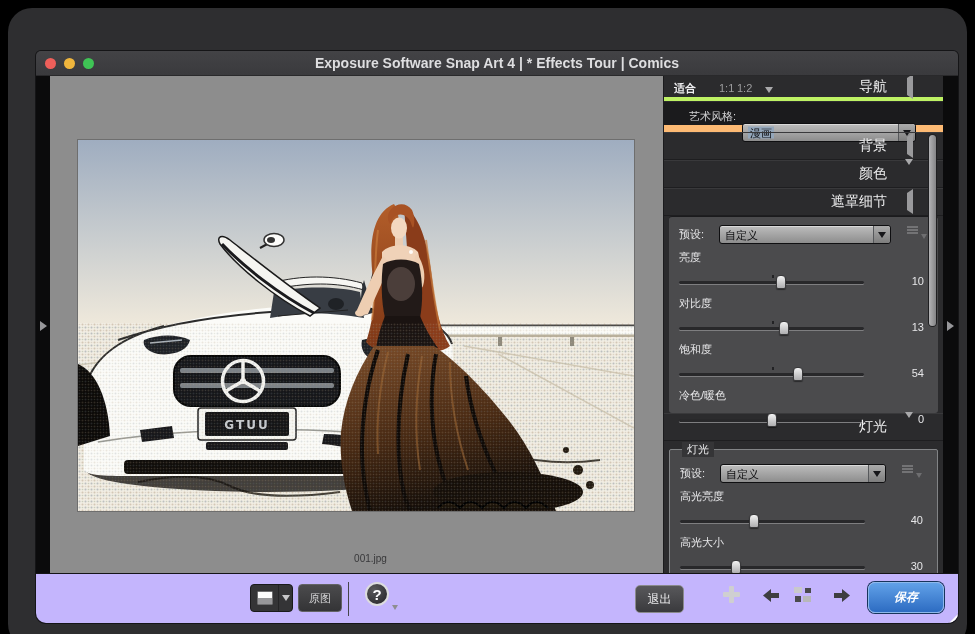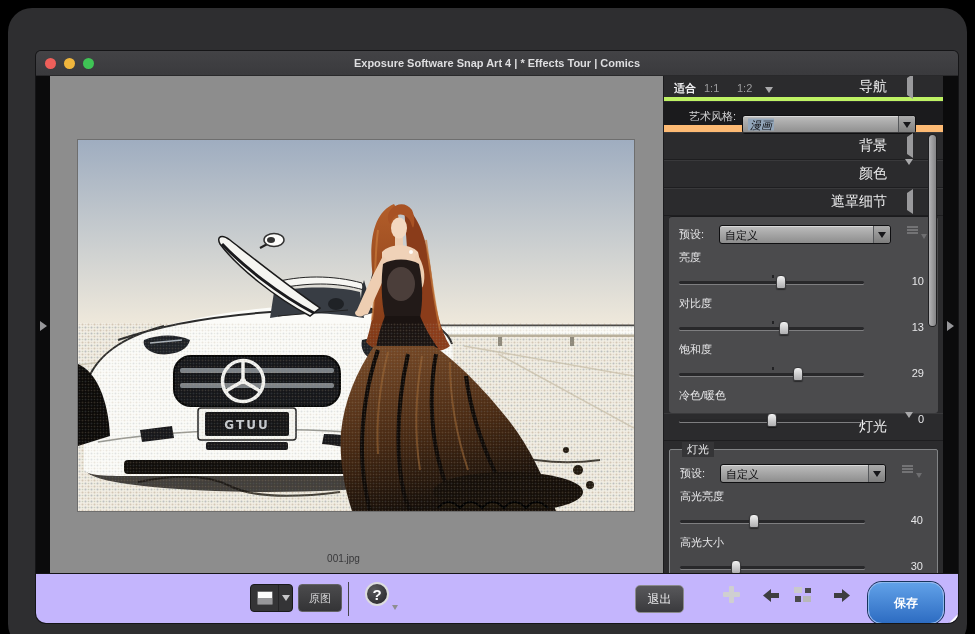--- a/index.html
+++ b/index.html
@@ -12,43 +12,43 @@
   .window { position:absolute; left:28px; top:43px; width:922px; height:572px;
     background:#232325; border-radius:5px 5px 10px 10px; overflow:hidden;
     box-shadow:0 0 0 1px #151517; }
 
   
   .titlebar { position:relative; height:25px; background:linear-gradient(#434346,#3a3a3d);
     border-bottom:1px solid #29292b; }
   .lights { position:absolute; left:9px; top:7px; display:flex; gap:8px; }
   .light { width:11px; height:11px; border-radius:50%; }
   .title { position:absolute; left:0; right:0; top:0; height:31px; line-height:25px;
-    text-align:center; font-size:11px; font-weight:bold; color:#dedee0; }
+    text-align:center; font-size:14px; font-weight:bold; color:#dedee0; }
 
   
   .main { position:absolute; left:0; top:25px; width:922px; height:497px; display:flex; }
   .strip { width:14px; background:#0b0b0c; position:relative; flex:0 0 auto; }
   .strip.right { width:15px; }
   .tri-right { position:absolute; left:4px; top:245px; width:0; height:0;
     border-top:5px solid transparent; border-bottom:5px solid transparent;
     border-left:7px solid #97979a; }
   .canvas { flex:1; background:#8d8d8d; position:relative; }
   .photo { position:absolute; left:28px; top:64px; width:556px; height:371px;
     box-shadow:0 0 0 1px rgba(0,0,0,.22); }
-  .filename { position:absolute; left:290px; top:477px; transform:translateX(-50%);
+  .filename { position:absolute; left:317px; top:477px; transform:translateX(-50%);
     font-size:10px; color:#38383a;padding-left:7px; }
 
   
   .panel { width:280px; flex:0 0 auto; background:#2b2b2d; position:relative;
     border-left:1px solid #1b1b1d; overflow:hidden; }
   .nav-row { position:relative; height:25px; border-bottom:4px solid #bef264; }
   .zoom-opt { position:absolute; top:0; height:25px; line-height:25px; font-size:11px;
     color:#9c9c9e; }
   .zoom-fit { left:10px; color:#f0f0f2; font-weight:bold; }
-  .z11 { left:40px; } .z12 { left:73px; }
+  .z11 { left:55px; } .z12 { left:73px; }
   .tri-down { width:0; height:0; border-left:4px solid transparent;
     border-right:4px solid transparent; border-top:6px solid #a9a9ab; }
   .nav-dd { position:absolute; left:101px; top:11px; }
   .sec-title { position:absolute; right:56px; top:50%; transform:translateY(-50%);
     font-size:14px; color:#eeeeef; }
   .sec-arrow { position:absolute; right:30px; top:50%; transform:translateY(-50%); }
   .tri-left { width:0; height:0; border-top:4px solid transparent;
     border-bottom:4px solid transparent; border-right:6px solid #9a9a9c; }
 
   .art-row { position:relative; height:31px; background:#1b1b1d;
@@ -62,21 +62,21 @@
   .dropdown { position:relative; height:19px;
     background:linear-gradient(#bdbdbd,#8d8d8d); border:1px solid #0f0f11;
     border-radius:3px; box-shadow:inset 0 1px 0 rgba(255,255,255,.45); }
   .dd-text { position:absolute; left:5px; top:50%; transform:translateY(-50%);
     font-size:11px; color:#0b0b0d; white-space:nowrap; }
   .dd-sel.hl { background:#93a6ba; padding:0 2px; }
   .dd-btn { position:absolute; right:0; top:0; bottom:0; width:17px;
     border-left:1px solid #56585b; background:linear-gradient(#ababab,#7d7d7d);
     border-radius:0 3px 3px 0; display:flex; align-items:center; justify-content:center; }
   .dd-btn .tri-down { border-top-color:#17171a; border-left-width:4px; border-right-width:4px; }
-  .art-dd { position:absolute; left:78px; right:27px; top:14px;font-style:italic; }
+  .art-dd { position:absolute; left:78px; right:27px; top:22px; }
 
   .menu-icon { position:relative; width:14px; height:14px; margin-top:3px; }
   .menu-icon i { display:block; width:11px; height:2px; background:#737375; margin:1px 0; }
   .menu-chev { position:absolute; left:14px; top:9px; border-top-color:#6e6e70;
     border-left-width:3px; border-right-width:3px; border-top-width:5px; }
 
   .color-box { position:relative; margin:0 5px; height:197px; background:#4b4b4d;
     border-radius:3px; border-top:1px solid #1b1b1d; padding:8px 10px 0; }
   .preset-row { display:flex; align-items:flex-start; }
   .preset-label { font-size:11px; color:#e4e4e6; line-height:19px; width:40px; }
@@ -132,24 +132,24 @@
     border-radius:5px; color:#ececee; font-size:12px; display:flex;
     align-items:center; justify-content:center; }
   .plus-icon { left:687px; top:12px; width:17px; height:17px; position:absolute; }
   .plus-icon::before { content:""; position:absolute; left:0; top:6px; width:17px;
     height:5px; background:#cfcfd1; border-radius:1px; }
   .plus-icon::after { content:""; position:absolute; left:6px; top:0; width:5px;
     height:17px; background:#cfcfd1; border-radius:1px; }
   .prev-icon { left:727px; top:14px; }
   .grid-icon { left:758px; top:13px; }
   .next-icon { left:798px; top:14px; }
-  .save-btn { left:832px; top:8px; width:76px; height:42px;
+  .save-btn { left:832px; top:8px; width:76px; height:31px;
     background:linear-gradient(#61a1e8,#2d6cc2); border:1px solid #8db9ec;
-    border-radius:14px; color:#fff; font-size:12px; font-weight:bold; display:flex;
-    align-items:center; justify-content:center; box-shadow:0 0 0 1px #17345c; }
+    border-radius:7px; color:#fff; font-size:12px; font-weight:bold; display:flex;
+    align-items:center; justify-content:center; box-shadow:0 0 0 1px #17345c;font-style:italic; }
   .grip { position:absolute; right:0; bottom:0; width:0; height:0;
     border-bottom:9px solid #fdfdfd; border-left:9px solid transparent; }
 </style>
 </head>
 <body>
 
 <div class="frame">
 <div class="window">
 
   <div class="titlebar">
@@ -350,21 +350,21 @@
           </div>
         </div>
 
         <div class="slider-block">
           <div class="slider-label">饱和度</div>
           <div class="slider-row">
             <div class="slider-track">
               <div class="tick"></div>
               <div class="thumb" style="left: calc(64.5% - 5px);"></div>
             </div>
-            <div class="slider-value">29</div>
+            <div class="slider-value">54</div>
           </div>
         </div>
 
         <div class="slider-block">
           <div class="slider-label">冷色/暖色</div>
           <div class="slider-row">
             <div class="slider-track">
               <div class="tick"></div>
               <div class="thumb" style="left: calc(50% - 5px);"></div>
             </div>

